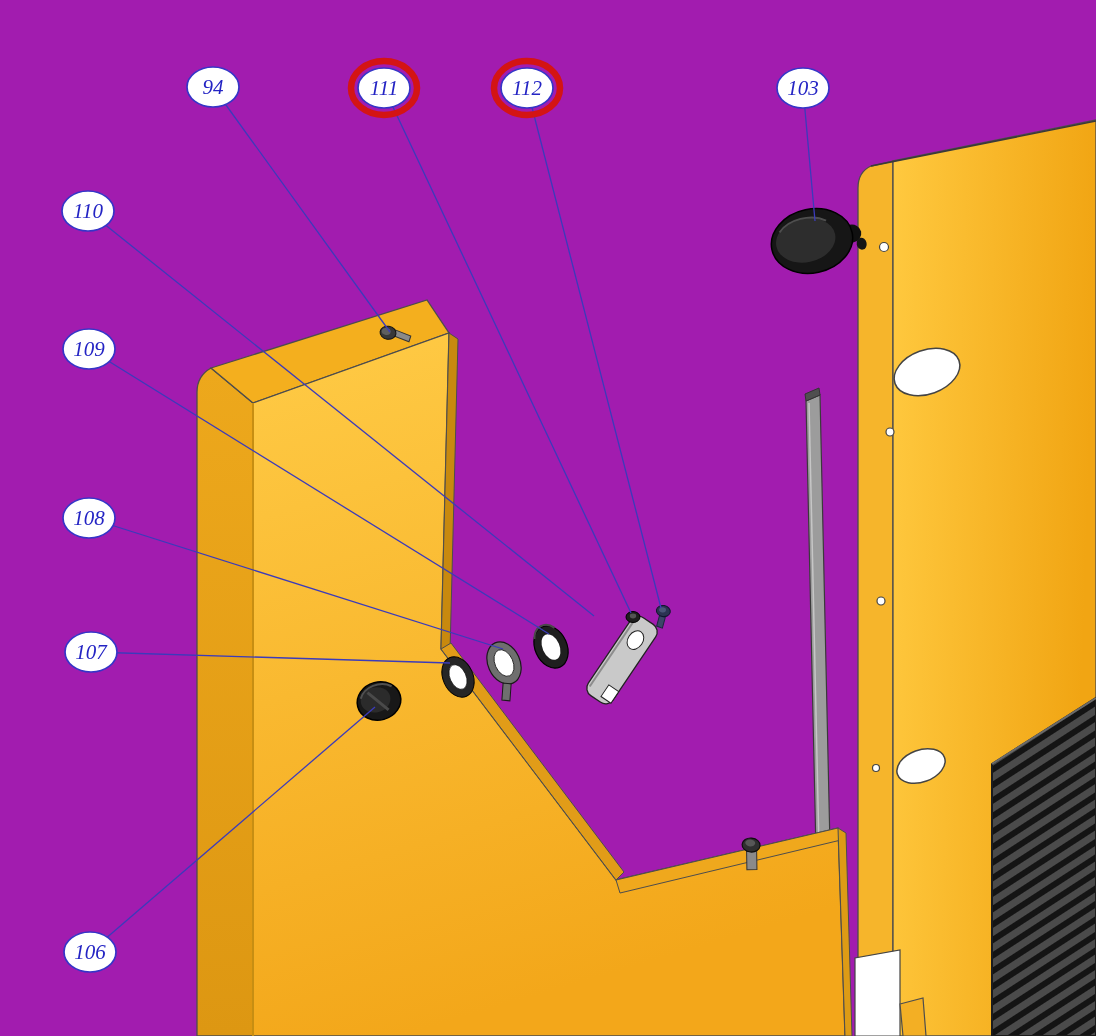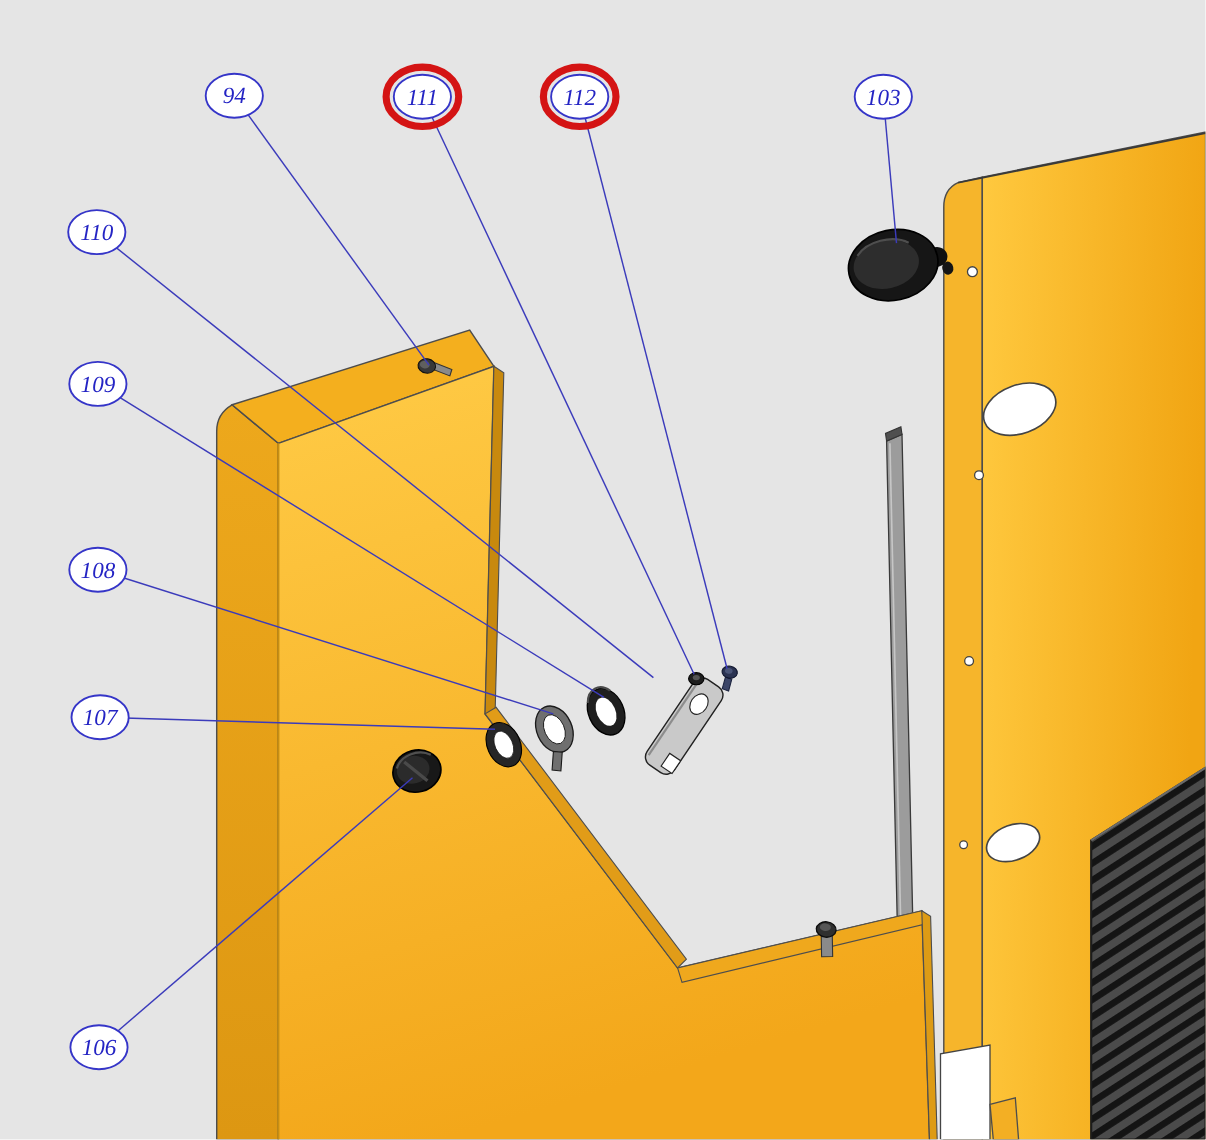--- a/index.html
+++ b/index.html
@@ -8,21 +8,21 @@
     background: #ffffff;
     width: 1096px;
     height: 1036px;
     overflow: hidden;
     font-family: "Liberation Sans", sans-serif;
   }
   .canvas-wrap {
     position: relative;
     width: 1096px;
     height: 1036px;
-    background: #e5e5e5;
+    background: #a21caf;
   }
   svg { display: block; }
   .balloon-text {
     font-family: "Liberation Serif", serif;
     font-style: italic;
     font-size: 21px;
   }
 </style>
 </head>
 <body>

